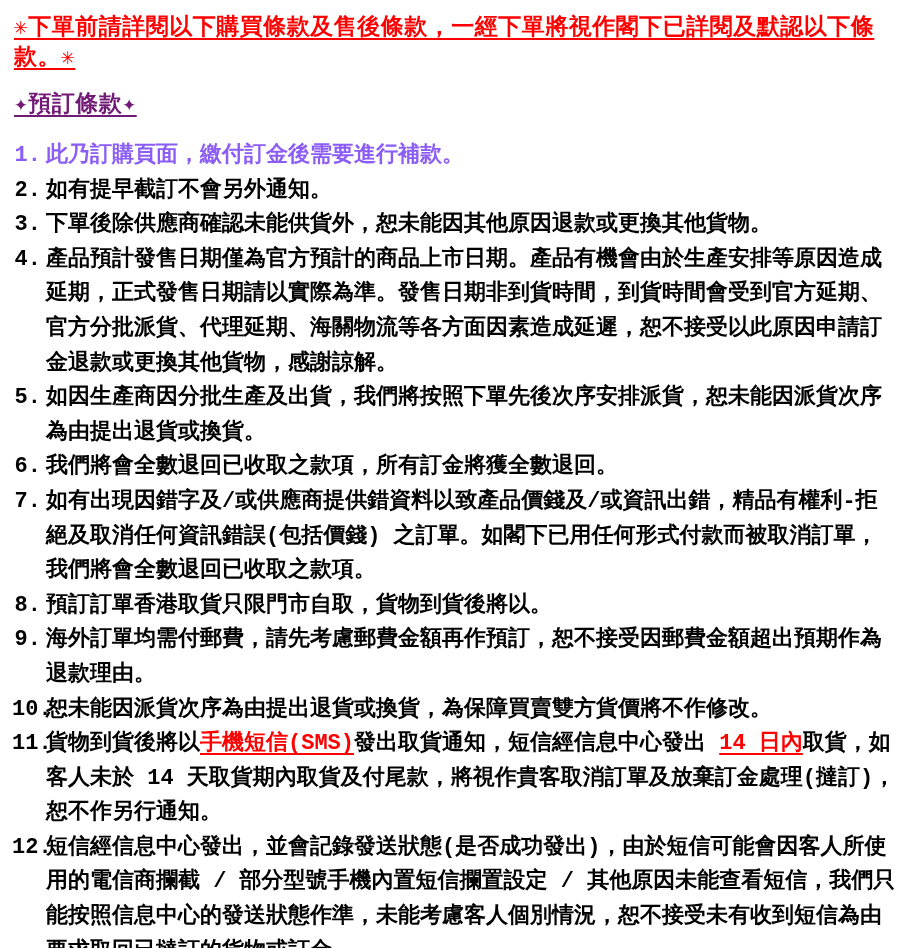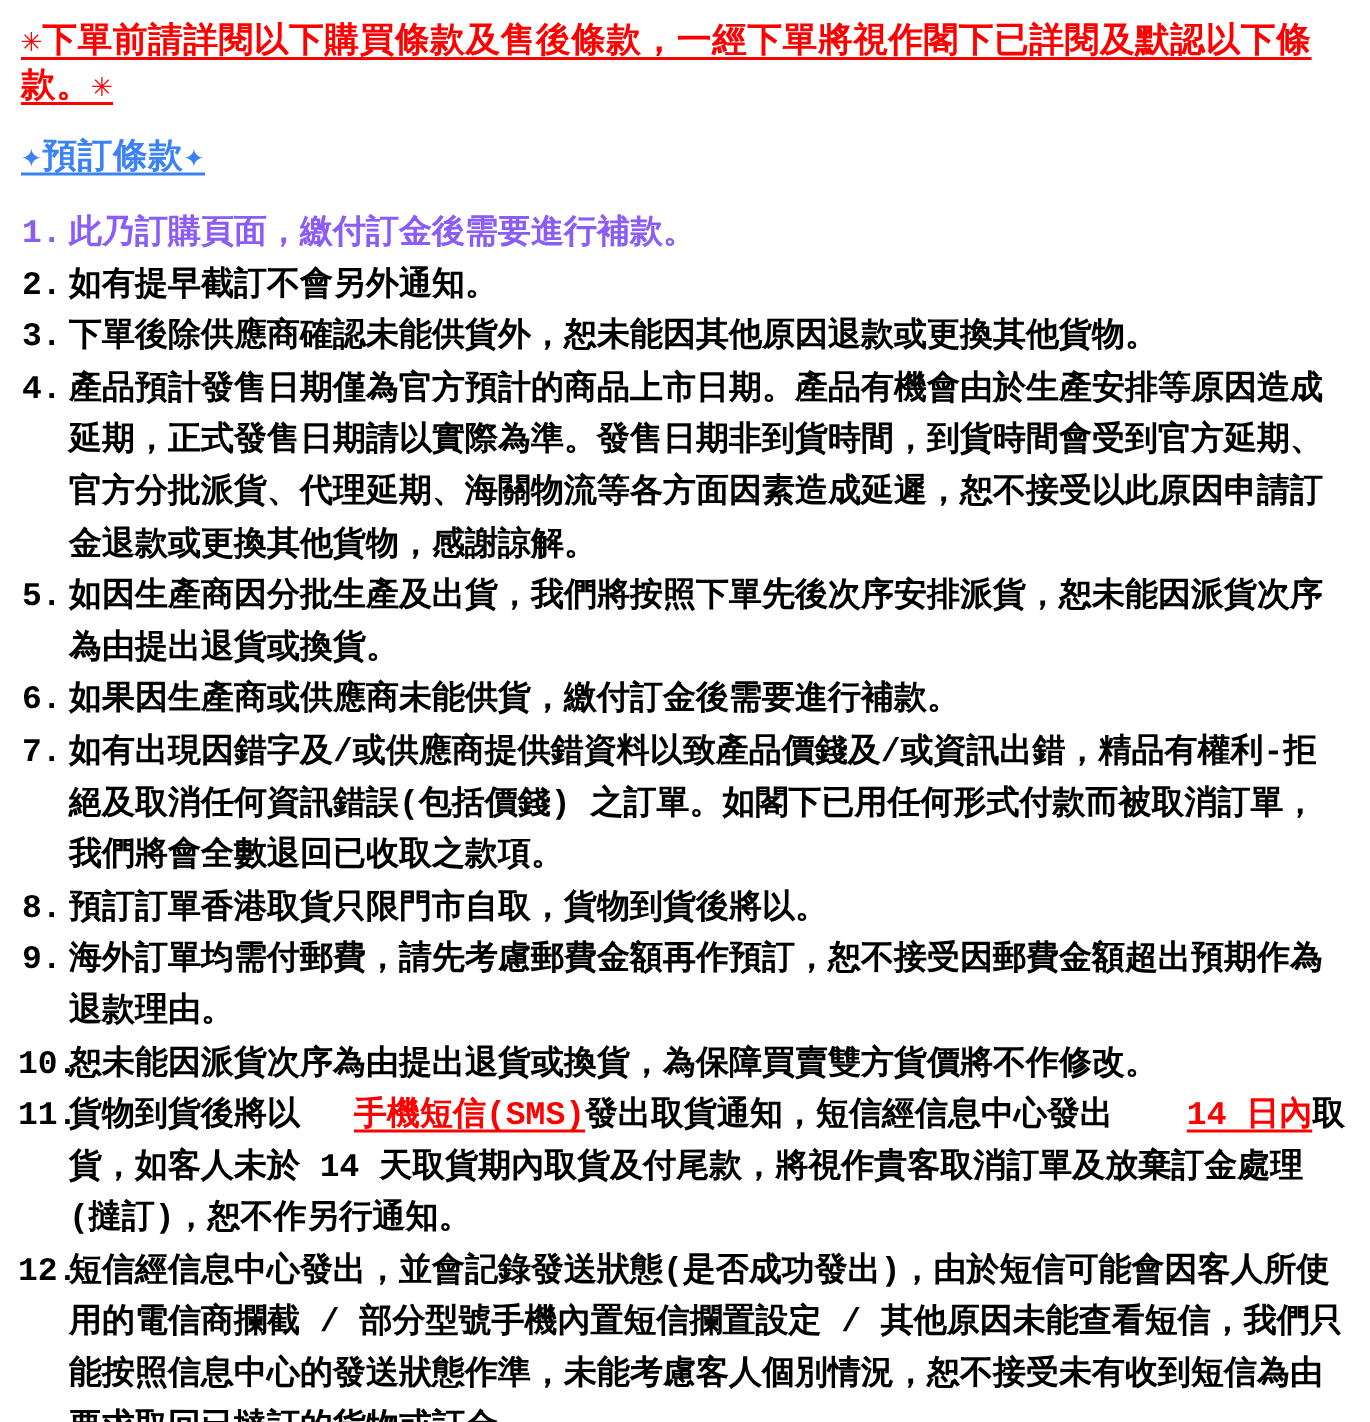--- a/index.html
+++ b/index.html
@@ -19,21 +19,21 @@
     font-size: 23px;
     font-weight: 700;
     text-decoration: underline;
     text-underline-offset: 4px;
     line-height: 30px;
     margin: 0 0 0 2px;
     letter-spacing: 0.5px;
   }
   .section-heading {
     display: inline-block;
-    color: #3b82f6;
+    color: #701a75;
     font-size: 23px;
     font-weight: 700;
     text-decoration: underline;
     text-underline-offset: 4px;
     line-height: 30px;
     margin: 17px 0 0 2px;
     letter-spacing: 0.5px;
   }
   ol.terms {
     list-style: none;
@@ -59,39 +59,38 @@
     text-align: right;
   }
   ol.terms > li.red,
   ol.terms > li.red::before {
     color: #8b5cf6;
   }
   .ru {
     color: #fe0000;
     text-decoration: underline;
     text-underline-offset: 4px;
-    margin-left: 36px;
   }
 </style>
 </head>
 <body>
 
 
 
 <div class="notice">✳下單前請詳閱以下購買條款及售後條款，一經下單將視作閣下已詳閱及默認以下條款。✳</div>
 
 <div class="section-heading">✦預訂條款✦</div>
 
 <ol class="terms">
     <li class="red"><span>此乃訂購頁面，繳付訂金後需要進行補款。</span></li>
     <li><span>如有提早截訂不會另外通知。</span></li>
     <li><span>下單後除供應商確認未能供貨外，恕未能因其他原因退款或更換其他貨物。</span></li>
     <li><span>產品預計發售日期僅為官方預計的商品上市日期。產品有機會由於生產安排等原因造成延期，正式發售日期請以實際為準。發售日期非到貨時間，到貨時間會受到官方延期、官方分批派貨、代理延期、海關物流等各方面因素造成延遲，恕不接受以此原因申請訂金退款或更換其他貨物，感謝諒解。</span></li>
     <li><span>如因生產商因分批生產及出貨，我們將按照下單先後次序安排派貨，恕未能因派貨次序為由提出退貨或換貨。</span></li>
-    <li><span>如果因生產商或供應商未能供貨，繳付訂金後需要進行補款。</span></li>
+    <li><span>我們將會全數退回已收取之款項，所有訂金將獲全數退回。</span></li>
     <li><span>如有出現因錯字及/或供應商提供錯資料以致產品價錢及/或資訊出錯，精品有權利-拒絕及取消任何資訊錯誤(包括價錢) 之訂單。如閣下已用任何形式付款而被取消訂單，我們將會全數退回已收取之款項。</span></li>
     <li><span>預訂訂單香港取貨只限門市自取，貨物到貨後將以。</span></li>
     <li><span>海外訂單均需付郵費，請先考慮郵費金額再作預訂，恕不接受因郵費金額超出預期作為退款理由。</span></li>
     <li><span>恕未能因派貨次序為由提出退貨或換貨，為保障買賣雙方貨價將不作修改。</span></li>
     <li><span>貨物到貨後將以</span><span class="ru">手機短信(SMS)</span><span>發出取貨通知，短信經信息中心發出 </span><span class="ru">14 日內</span><span>取貨，如客人未於 14 天取貨期內取貨及付尾款，將視作貴客取消訂單及放棄訂金處理(撻訂)，恕不作另行通知。</span></li>
     <li><span>短信經信息中心發出，並會記錄發送狀態(是否成功發出)，由於短信可能會因客人所使用的電信商攔截 / 部分型號手機內置短信攔置設定 / 其他原因未能查看短信，我們只能按照信息中心的發送狀態作準，未能考慮客人個別情況，恕不接受未有收到短信為由要求取回已撻訂的貨物或訂金。</span></li>
   </ol>
 
 
 

